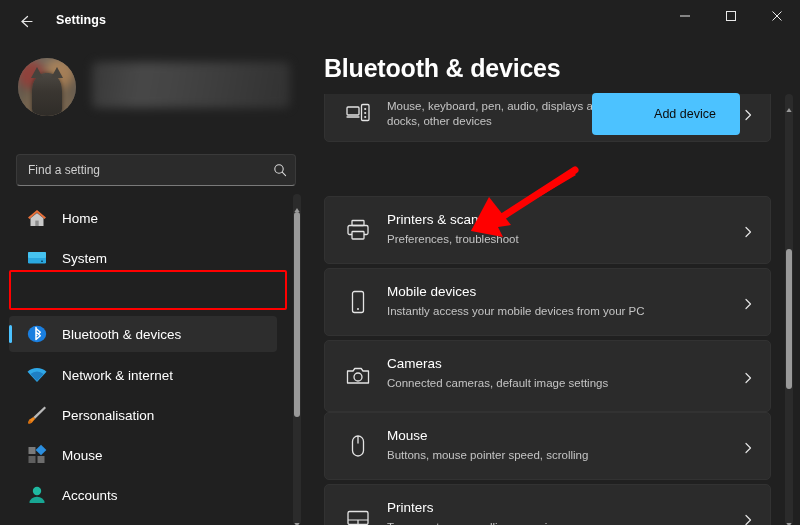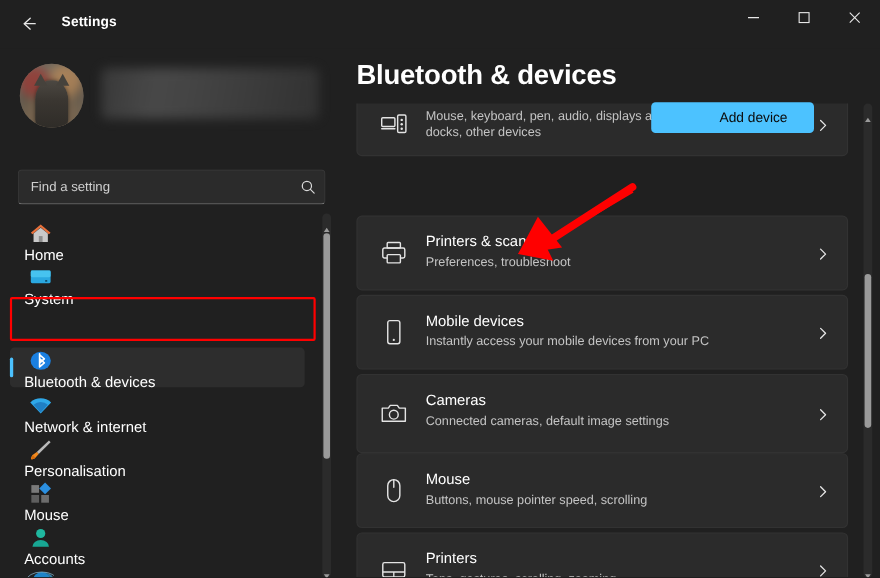--- a/index.html
+++ b/index.html
@@ -150,21 +150,21 @@
     left: 0; top: 150px;
     width: 310px; height: 331px;
     overflow: hidden;
   }
   .navitem {
     position: absolute;
     left: 9px;
     width: 268px; height: 36px;
     border-radius: 4px;
     display: flex;
-    flex-direction: column;
+    align-items: center;
   }
   .navitem.selected { background: #2d2d2d; }
   .navitem .sel-bar {
     position: absolute;
     left: 0; top: 9px;
     width: 3px; height: 18px;
     border-radius: 2px;
     background: #4cc2ff;
   }
   .navicon {
@@ -262,21 +262,21 @@
   .card-sub.two-line { line-height: 15px; white-space: normal; width: 230px; }
   .chevron {
     position: absolute;
     right: 16px; top: 50%;
     transform: translateY(-50%);
     width: 12px; height: 12px;
   }
   #add-device-btn {
     position: absolute;
     left: 592px; top: 93px;
-    width: 148px; height: 28px;
+    width: 148px; height: 42px;
     background: #4cc2ff;
     border-radius: 4px;
     color: #0b0b0b;
     font-size: 12.5px;
     font-family: "Liberation Sans", sans-serif;
     border: none;
     display: flex; align-items: center; justify-content: center;
     z-index: 5;
     padding-left: 44px;
   }

